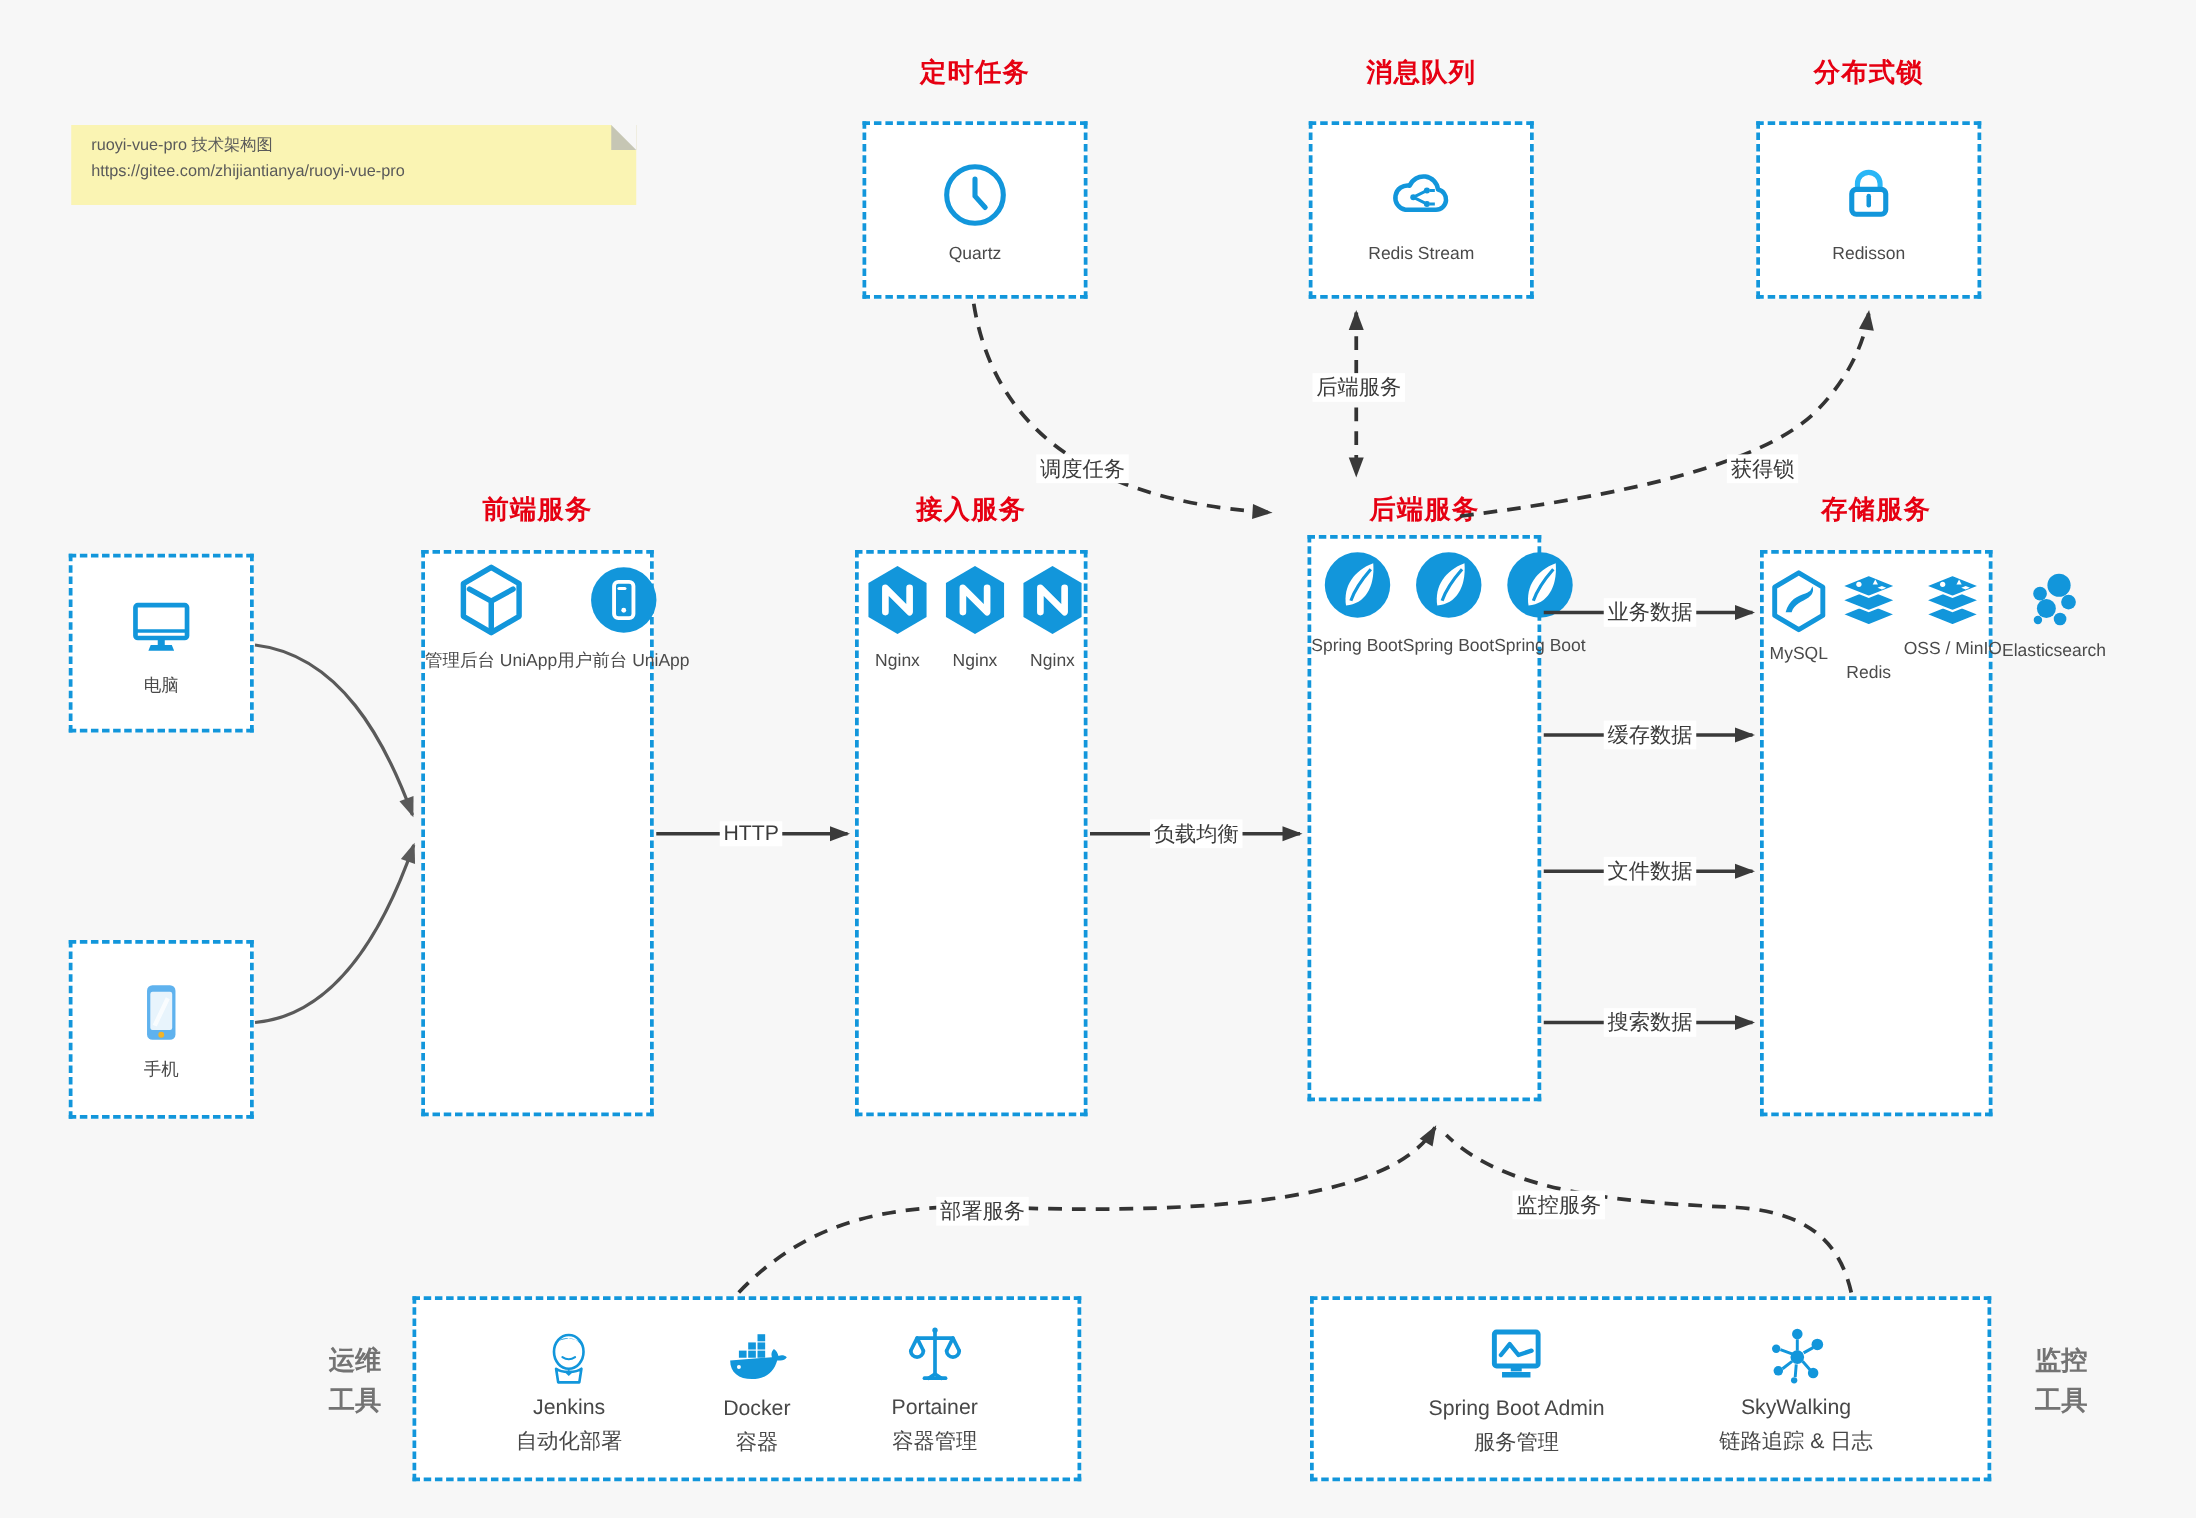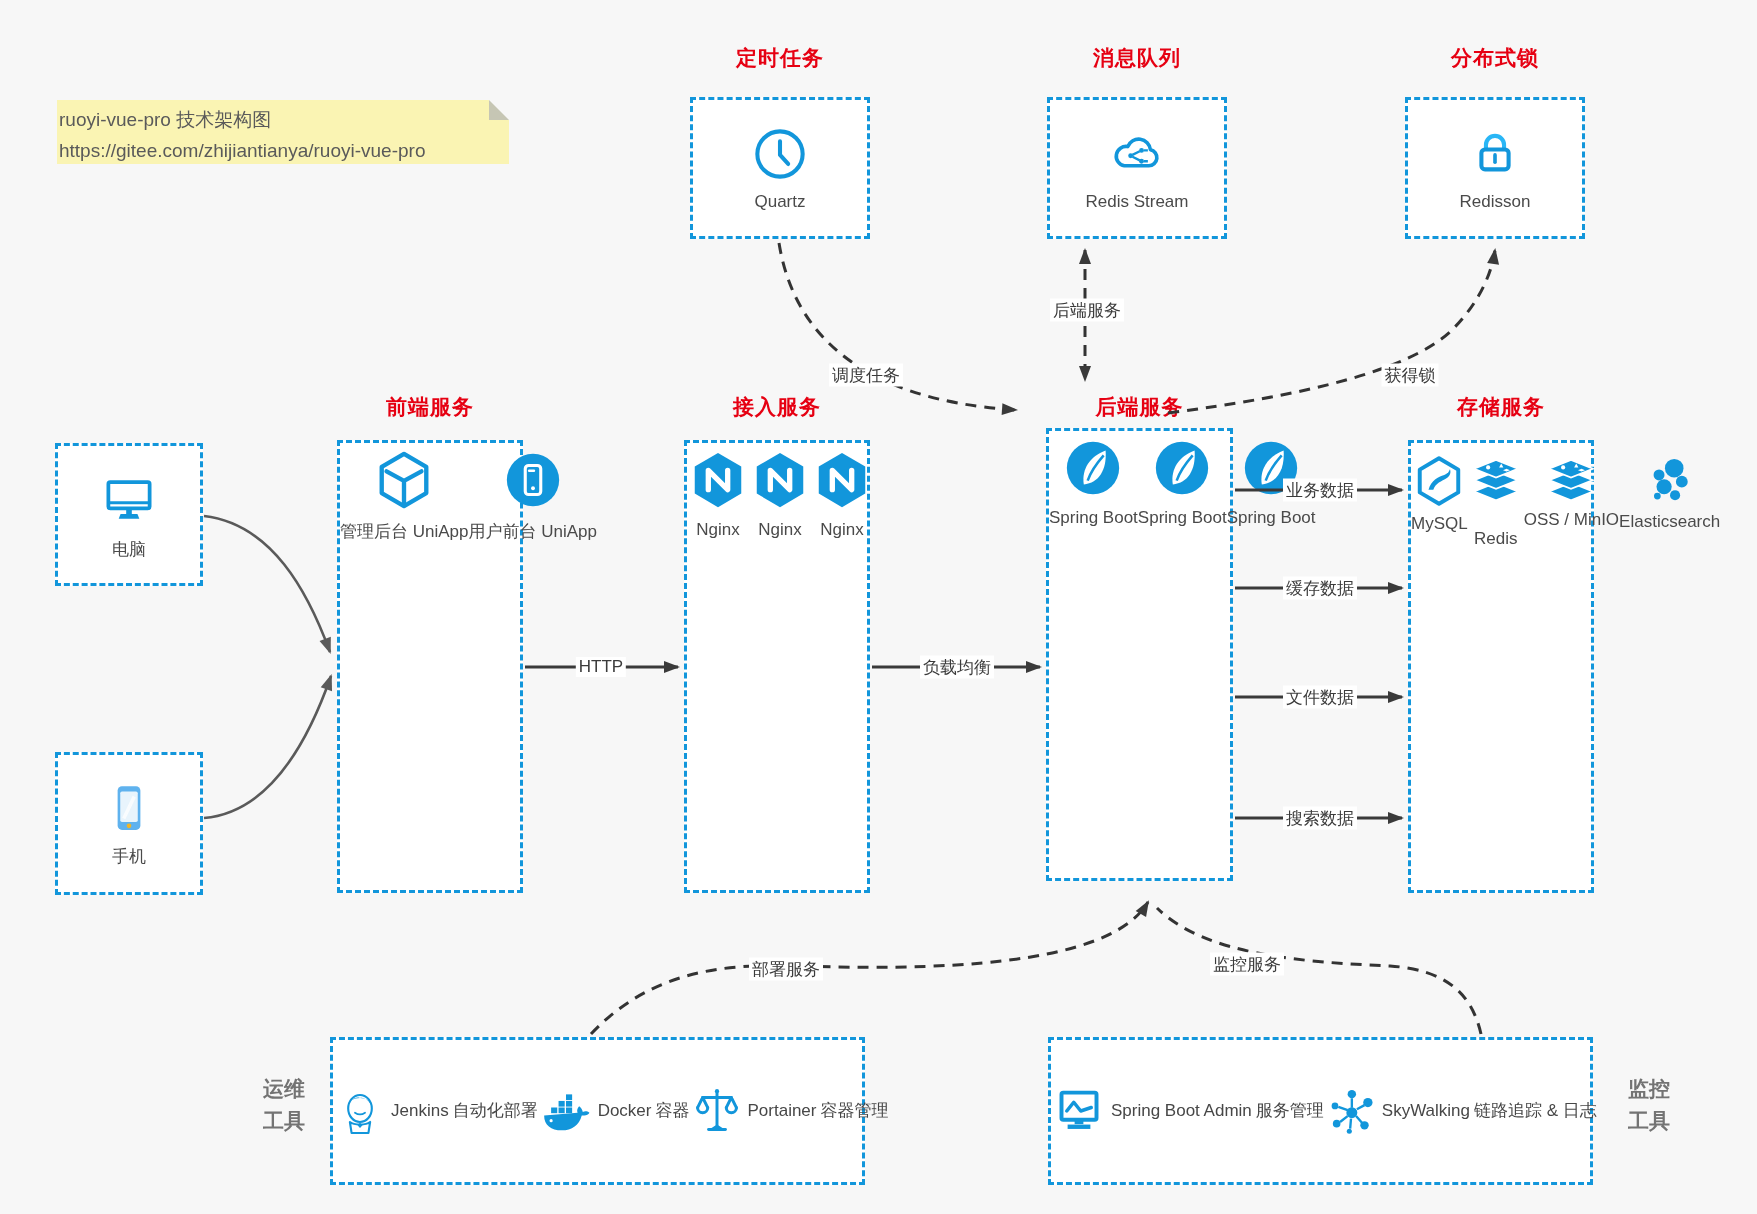--- a/index.html
+++ b/index.html
@@ -1,36 +1,36 @@
 <!DOCTYPE html>
 <html><head>
 <meta charset="utf-8">
 <style>
   html,body{margin:0;padding:0;background:#f7f7f7;font-family:"Liberation Sans",sans-serif;}
   .stage{position:relative;width:1757px;height:1214px;background:#f7f7f7;overflow:hidden;}
 
   .note{position:absolute;left:57px;top:100px;width:452px;height:64px;background:#faf4b3;
-        color:#5a5a5a;font-size:19px;line-height:1.62;padding:5px 0 5px 2px;box-sizing:border-box;z-index:2;}
+        color:#5a5a5a;font-size:13px;line-height:1.62;padding:5px 0 5px 16px;box-sizing:border-box;z-index:2;}
   .note .fold{position:absolute;top:0;right:0;width:0;height:0;
         border-bottom:20px solid #c6c6b4;border-right:20px solid #f7f7f7;}
 
   .gtitle{position:absolute;color:#e60012;font-weight:bold;font-size:21px;text-align:center;
           letter-spacing:1px;z-index:3;white-space:nowrap;}
   .side-title{position:absolute;color:#737373;font-weight:bold;font-size:21px;text-align:center;
           line-height:1.5;z-index:3;}
   .side-title span{display:block;}
 
   .dbox{position:absolute;background:#fff;border:3px dashed #1296db;box-sizing:border-box;z-index:1;}
   .tbox{display:flex;align-items:center;justify-content:center;}
   .col{display:flex;justify-content:space-evenly;padding:6px 0;}
   .rowbox{display:flex;flex-direction:row;justify-content:space-evenly;align-items:center;}
 
   .node{display:flex;flex-direction:column;align-items:center;gap:9px;}
-  .node .nlabel{font-size:17px;color:#4a4a4a;white-space:nowrap;}
-  .bnode{display:flex;flex-direction:row;align-items:center;gap:4px;}
+  .node .nlabel{font-size:14px;color:#4a4a4a;white-space:nowrap;}
+  .bnode{display:flex;flex-direction:column;align-items:center;gap:4px;}
   .bnode .bname,.bnode .bdesc{font-size:17px;color:#474747;text-align:center;line-height:1.35;white-space:nowrap;}
 
   .edges{position:absolute;left:0;top:0;z-index:5;pointer-events:none;}
   .elabel{position:absolute;transform:translate(-50%,-50%);background:#fff;font-size:17px;
           color:#3b3b3b;padding:0 3px;white-space:nowrap;z-index:6;}
   .icon{display:block;}
 </style>
 </head>
 <body>
 

